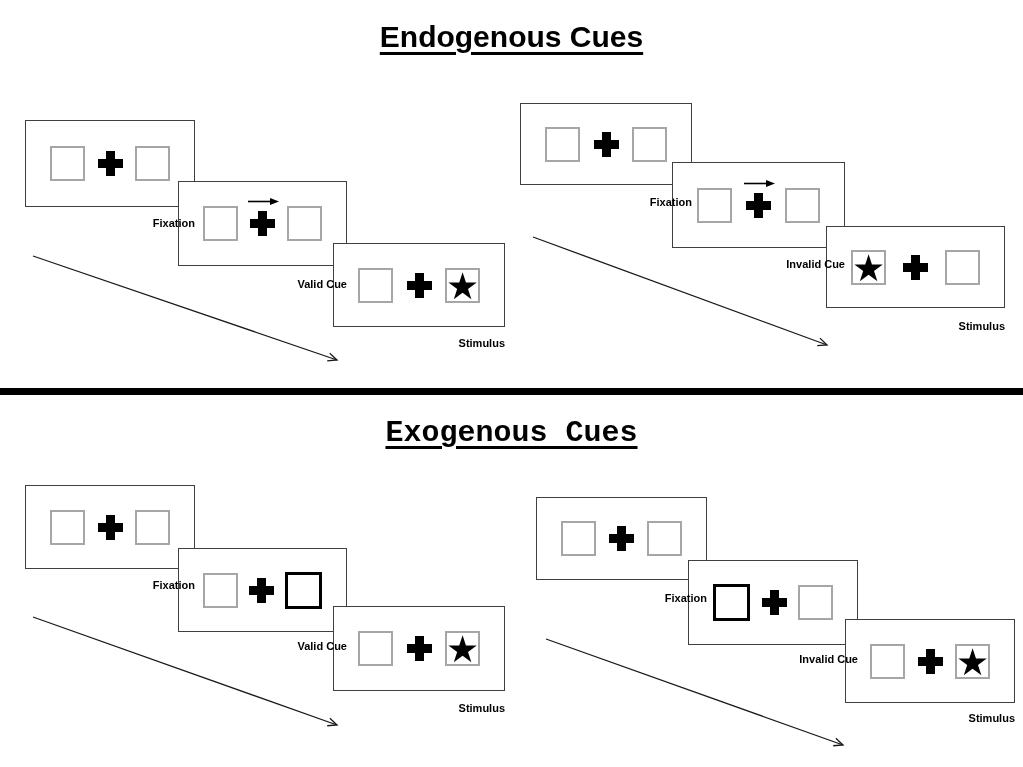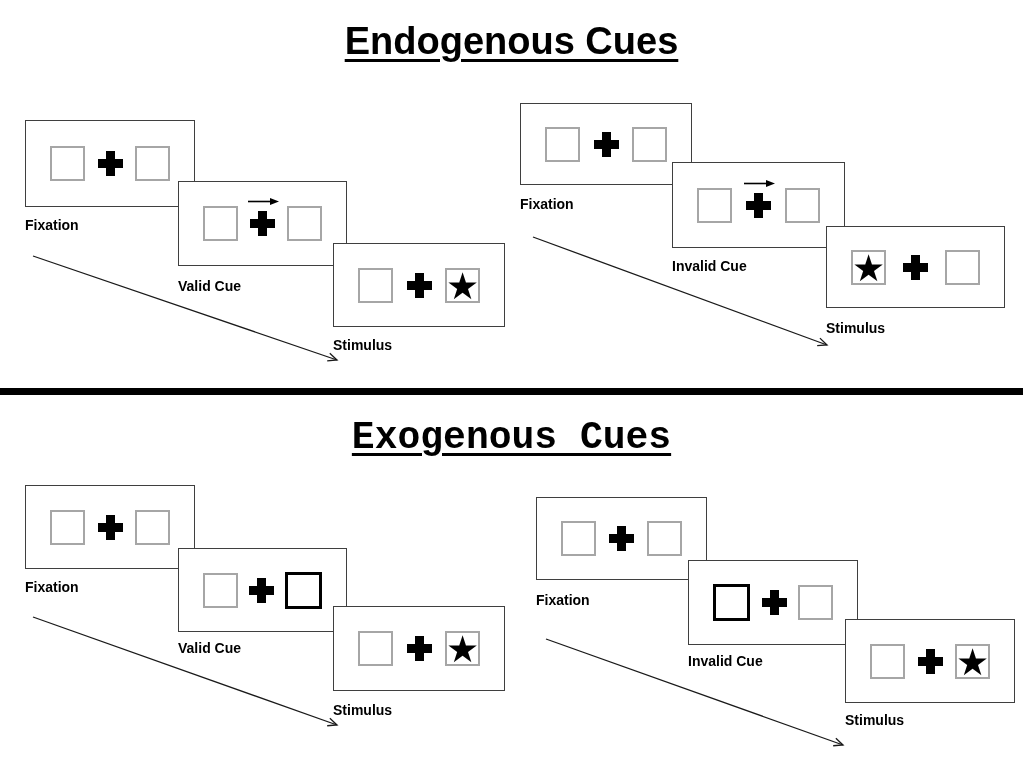--- a/index.html
+++ b/index.html
@@ -1,35 +1,35 @@
 <!DOCTYPE html>
 <html><head>
 <meta charset="utf-8">
 <style>
   html,body{margin:0;padding:0;background:#fff;}
   .canvas{position:relative;width:1023px;height:767px;background:#fff;
           font-family:"Liberation Sans",sans-serif;overflow:hidden;color:#000;}
   .title{position:absolute;left:0;width:100%;text-align:center;margin:0;
-         font-weight:bold;font-size:38px;color:#000;
+         font-weight:bold;font-size:30px;color:#000;
          text-decoration:underline;text-decoration-thickness:3px;text-underline-offset:5px;}
   .title.endo{top:20px;}
   .title.exo{top:416px;font-family:Liberation Mono, monospace;}
   .divider{position:absolute;left:0;top:388px;width:1023px;height:7px;background:#000;}
   .panel{position:absolute;background:#fff;border:1.5px solid #3f3f3f;box-sizing:border-box;
          display:flex;align-items:center;justify-content:space-between;padding:0 24px;}
   .z1{z-index:1}.z2{z-index:2}.z3{z-index:3}
   .box{width:35px;height:35px;border:2px solid #a6a6a6;background:#fff;box-sizing:border-box;
        display:flex;align-items:center;justify-content:center;overflow:hidden;flex:0 0 auto;}
   .box.thick{width:37px;height:37px;border:3.5px solid #000;}
   .star{font-size:37px;line-height:1;color:#000;transform:translateY(1px);}
   .plus-wrap{position:relative;width:25px;height:25px;flex:0 0 auto;}
   .plus-wrap::before{content:"";position:absolute;left:0;top:8px;width:25px;height:9px;background:#000;}
   .plus-wrap::after{content:"";position:absolute;left:8px;top:0;width:9px;height:25px;background:#000;}
   .cue-arrow{position:absolute;left:-3px;top:-16px;}
-  .plabel{position:absolute;text-align:left;font-weight:bold;font-size:14px;color:#000;z-index:5;}
+  .plabel{position:absolute;text-align:right;font-weight:bold;font-size:11px;color:#000;z-index:5;}
   .overlay{position:absolute;left:0;top:0;z-index:4;pointer-events:none;}
 </style>
 </head>
 <body>
 
 <div class="canvas">
 
   <h1 class="title endo">Endogenous Cues</h1>
 
   <div class="panel z1" style="left:25px;top:120px;width:170px;height:87px">

